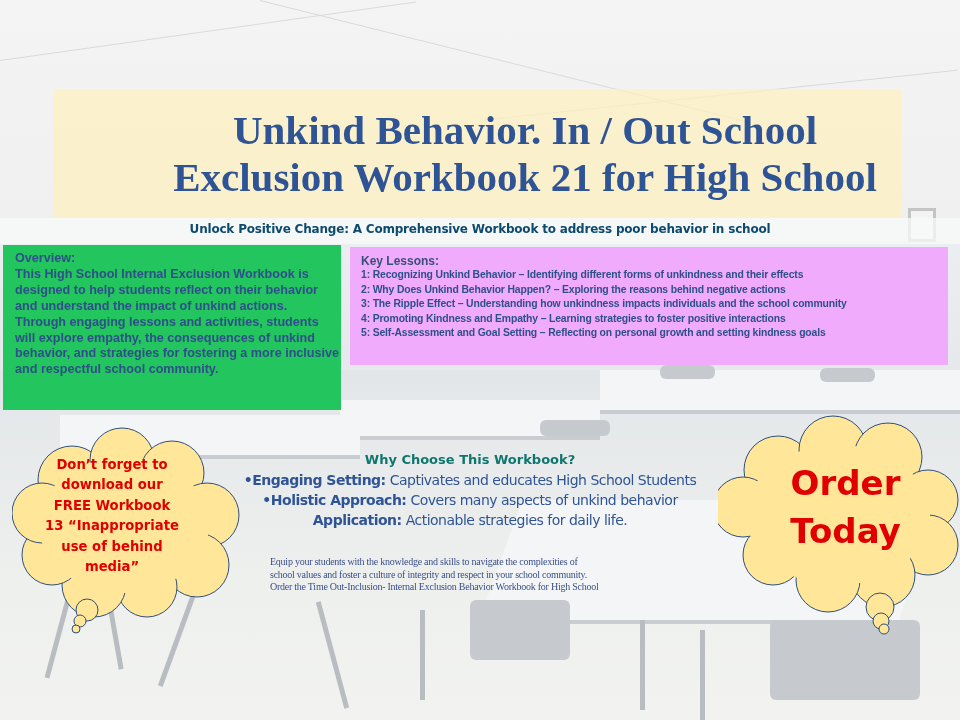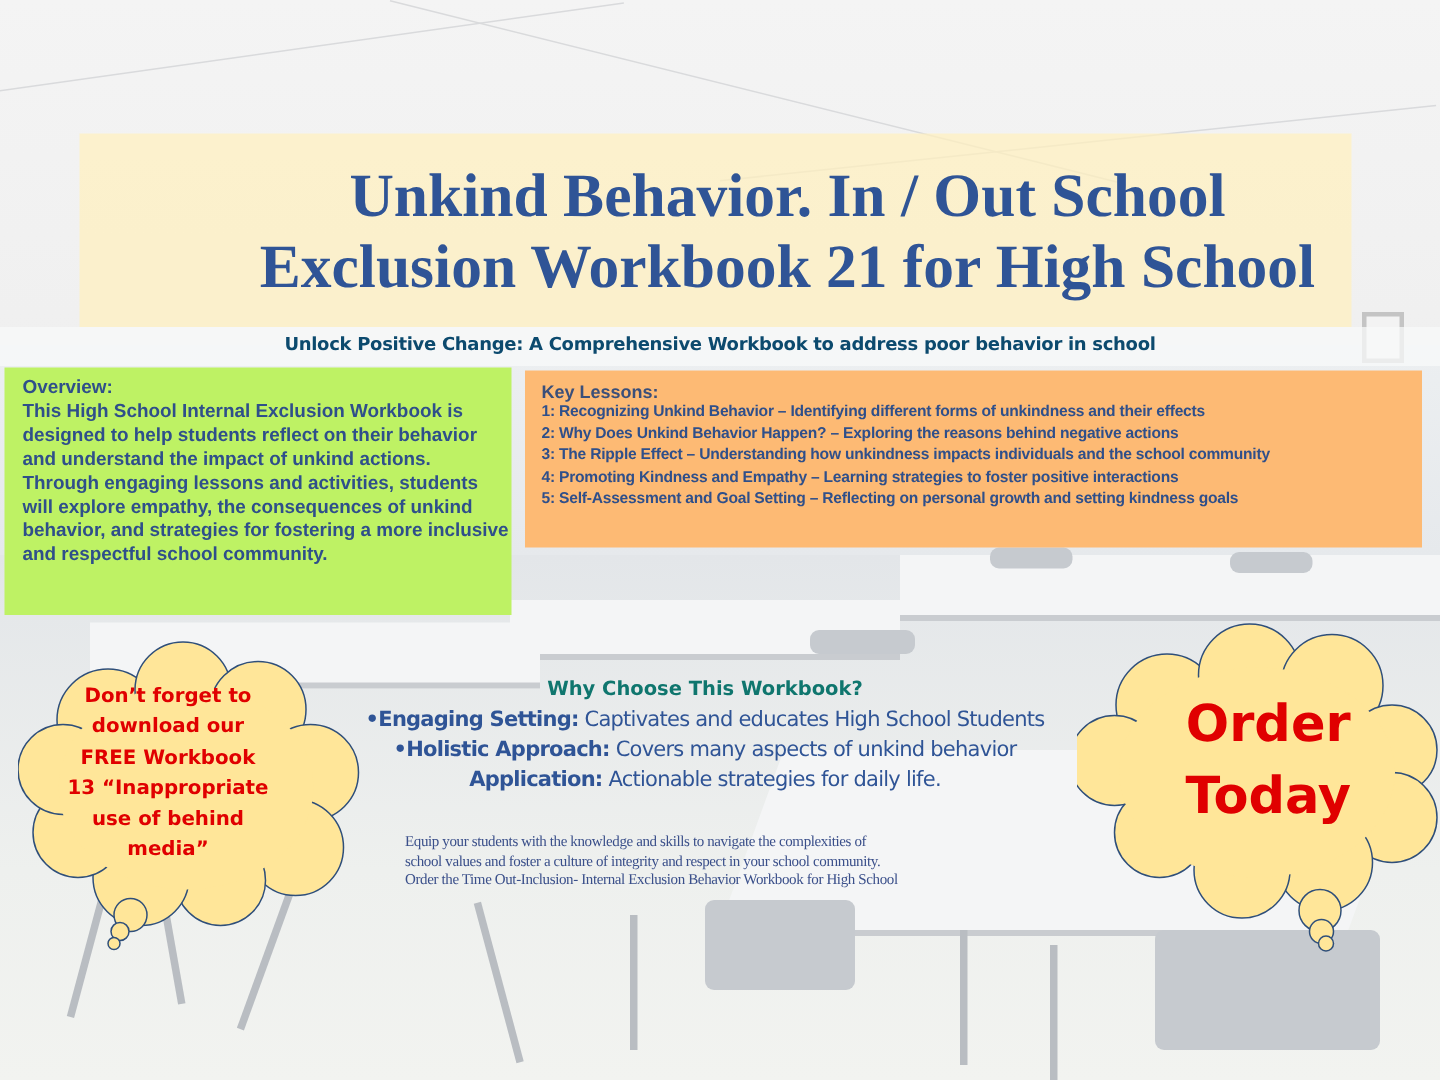--- a/index.html
+++ b/index.html
@@ -29,27 +29,27 @@
     font-family: "Liberation Serif", serif; font-weight: bold; color: #2f5496;
     font-size: 41px; line-height: 47px; margin: 0; }
   .subtitle-band { position: absolute; left: 0; top: 218px; width: 960px; height: 26px;
     background: rgba(248, 249, 250, 0.75); }
   .subtitle { position: absolute; left: 0; top: 222px; width: 960px; text-align: center;
     font-family: "DejaVu Sans", sans-serif; font-size: 12px; font-weight: bold; color: #0c4a6e;
     letter-spacing: -0.2px; }
 
   
   .overview { position: absolute; left: 3px; top: 245px; width: 338px; height: 165px;
-    background: #bef264; box-sizing: border-box; padding: 6px 0 0 12px; }
+    background: #22c55e; box-sizing: border-box; padding: 6px 0 0 12px; }
   .overview .label, .overview .body { font-family: "Liberation Sans", sans-serif;
     font-weight: bold; color: #2f4f8a; font-size: 12.6px; line-height: 15.9px; }
 
   
   .lessons { position: absolute; left: 350px; top: 247px; width: 598px; height: 118px;
-    background: #fdba74; box-sizing: border-box; padding: 7px 0 0 11px; }
+    background: #f0abfc; box-sizing: border-box; padding: 7px 0 0 11px; }
   .lessons .label { font-family: "Liberation Sans", sans-serif; font-weight: bold; color: #3a4f7a;
     font-size: 12px; line-height: 14px; }
   .lessons ul { list-style: none; margin: 0; padding: 0; }
   .lessons li { font-family: "Liberation Sans", sans-serif; font-size: 10.4px; line-height: 14.6px;
     color: #2f4f8a; font-weight: bold; letter-spacing: -0.15px; white-space: nowrap; }
 
   
   .why { position: absolute; left: 210px; top: 450px; width: 520px; text-align: center;
     font-family: "DejaVu Sans", sans-serif; color: #2f5496; }
   .why .heading { font-size: 13px; font-weight: bold; line-height: 20px; color: #0f766e; }

